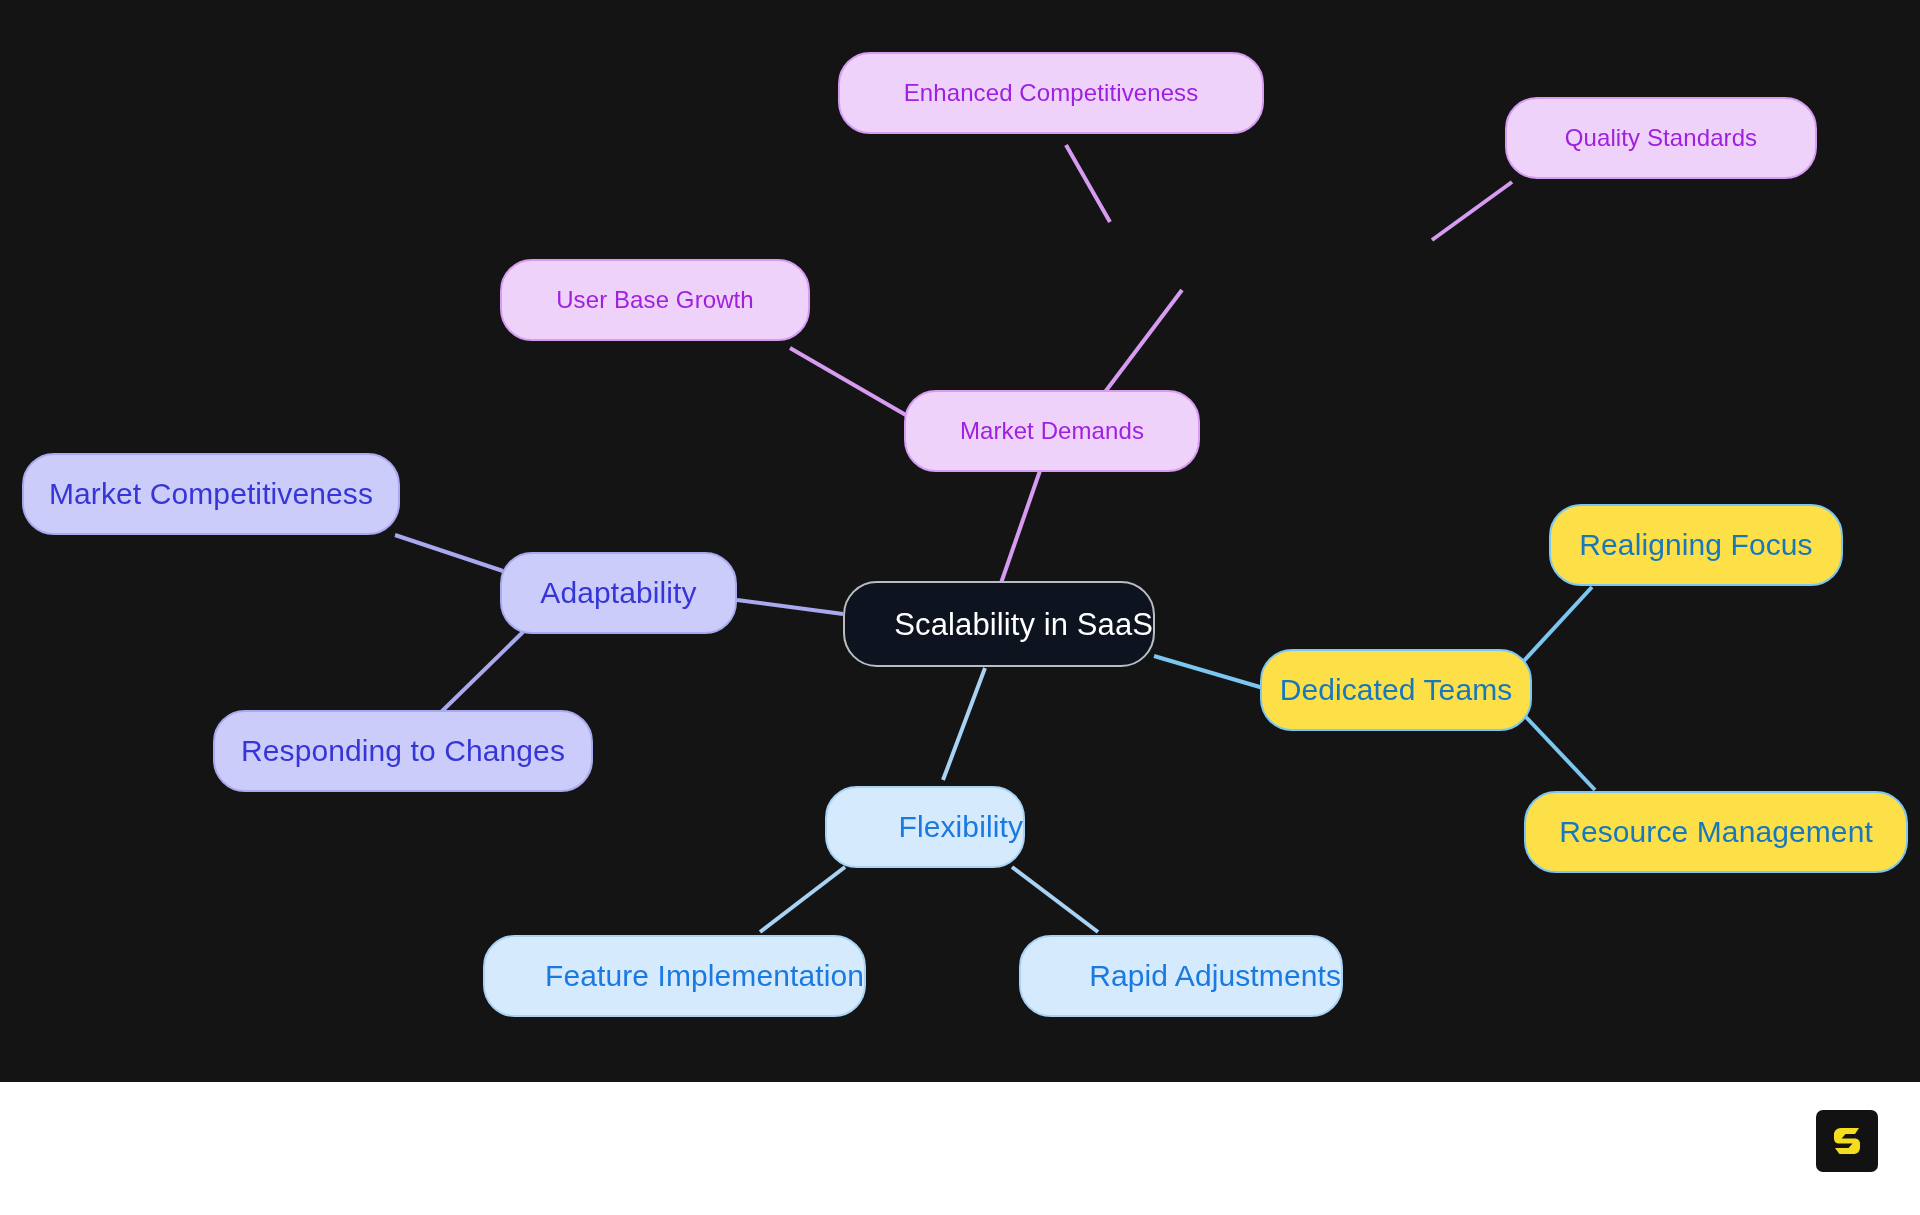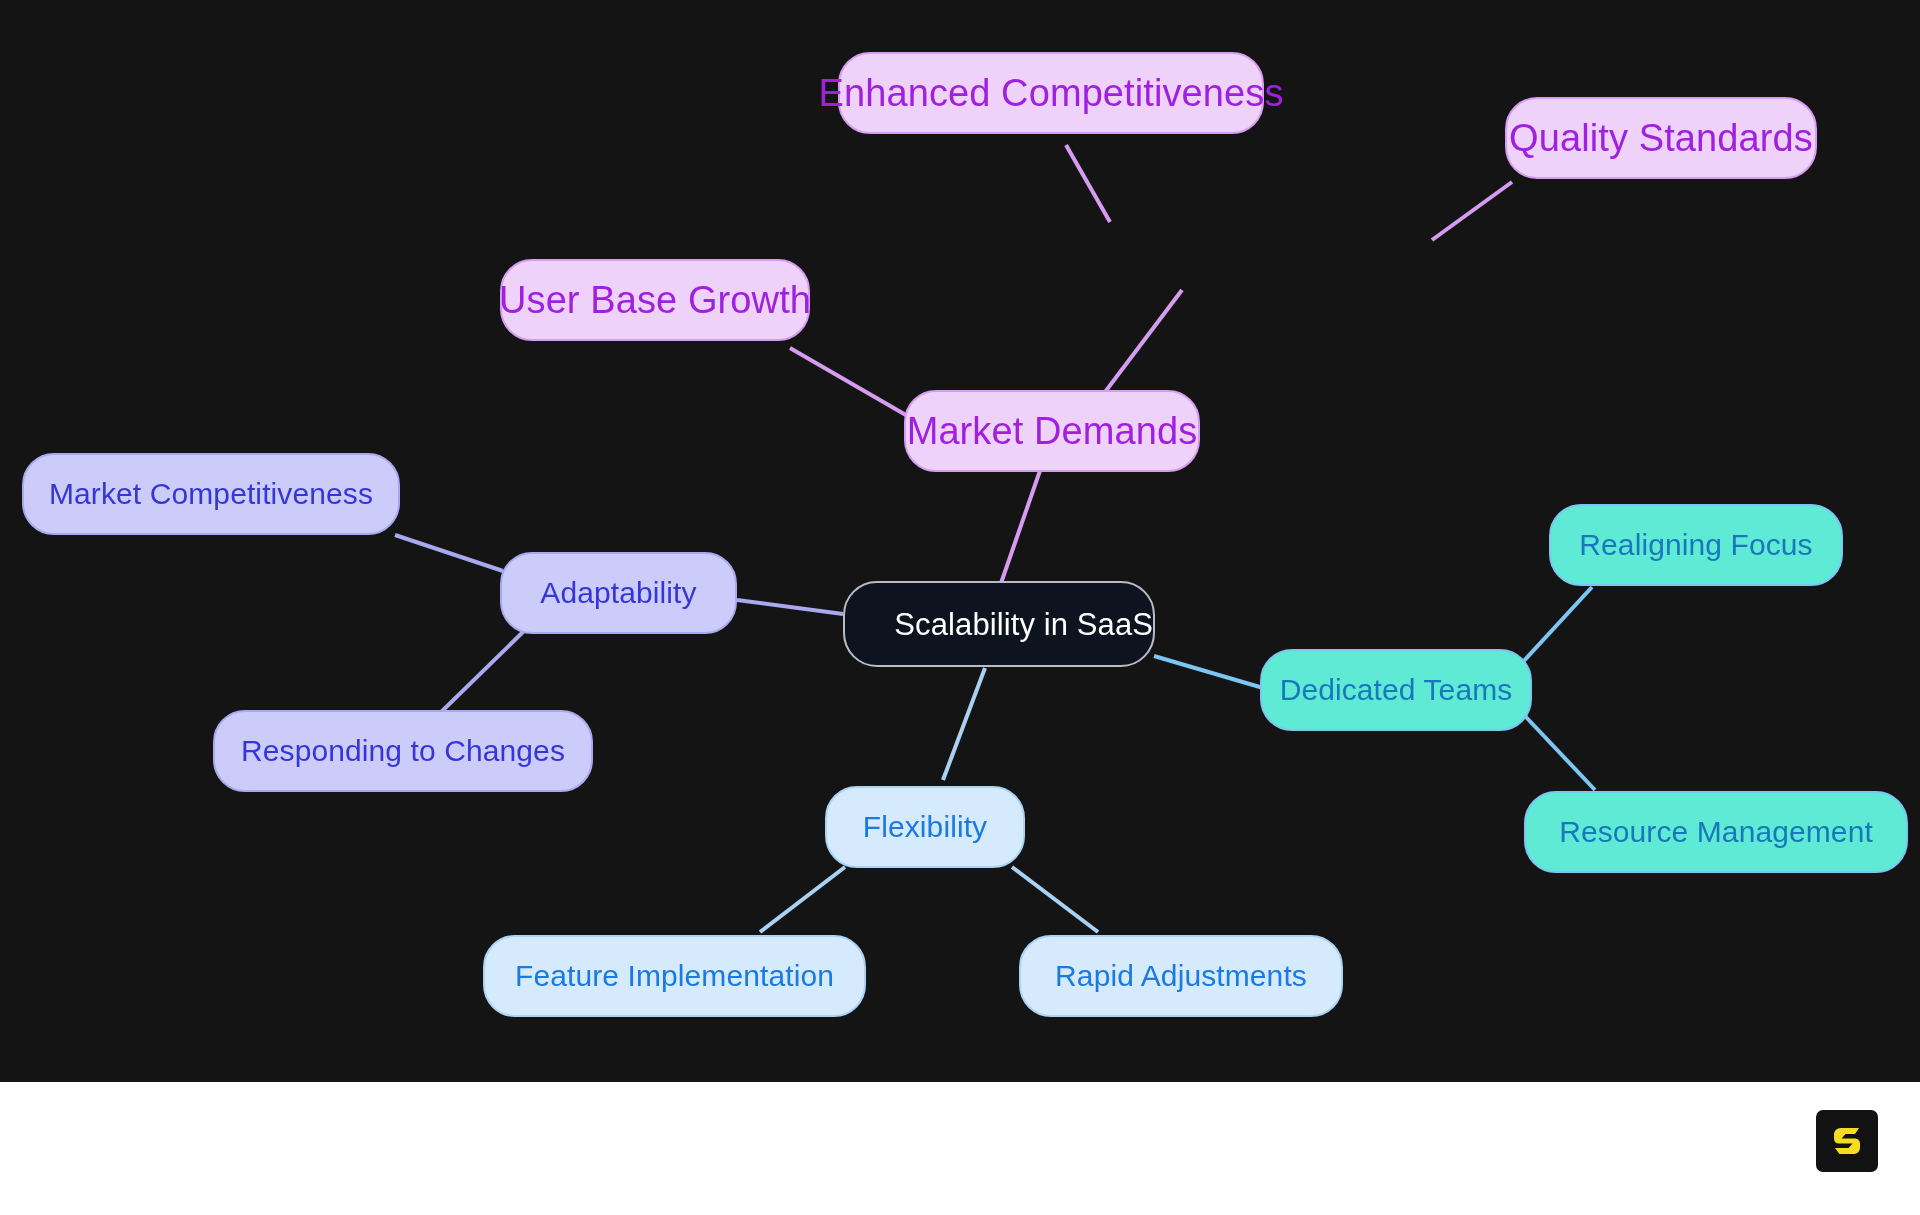--- a/index.html
+++ b/index.html
@@ -64,45 +64,46 @@
     font-size: 31px;
     border-radius: 34px;
     justify-content: flex-end;
   }
 
   
   .node.purple {
     background: #eed2fa;
     border-color: #d79cf2;
     color: #a020e0;
-    font-size: 38px;
+    font-size: 24px;
   }
 
   
   .node.periwinkle {
     background: #ccccfb;
     border-color: #a9a9f0;
     color: #3636d6;
     font-size: 30px;
   }
 
   
   .node.blue {
-    background: #5eead4;
+    background: #fde047;
     border-color: #7cc6f2;
     color: #1878bb;
     font-size: 30px;
   }
 
   
   .node.lightblue {
     background: #d6eafd;
     border-color: #a9d3f5;
     color: #1a7ae0;
     font-size: 30px;
+    justify-content: flex-end;
   }
 
   #footer {
     position: absolute;
     left: 0;
     top: 1082px;
     width: 1920px;
     height: 133px;
     background: #ffffff;
   }

